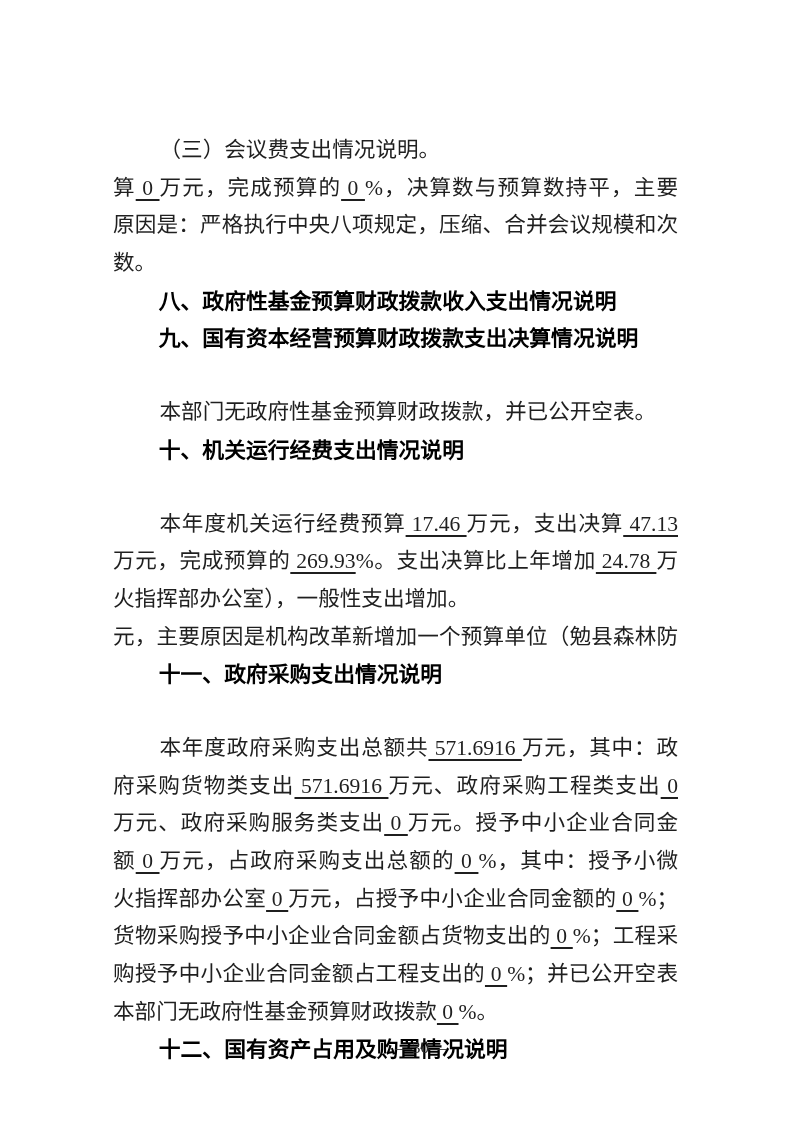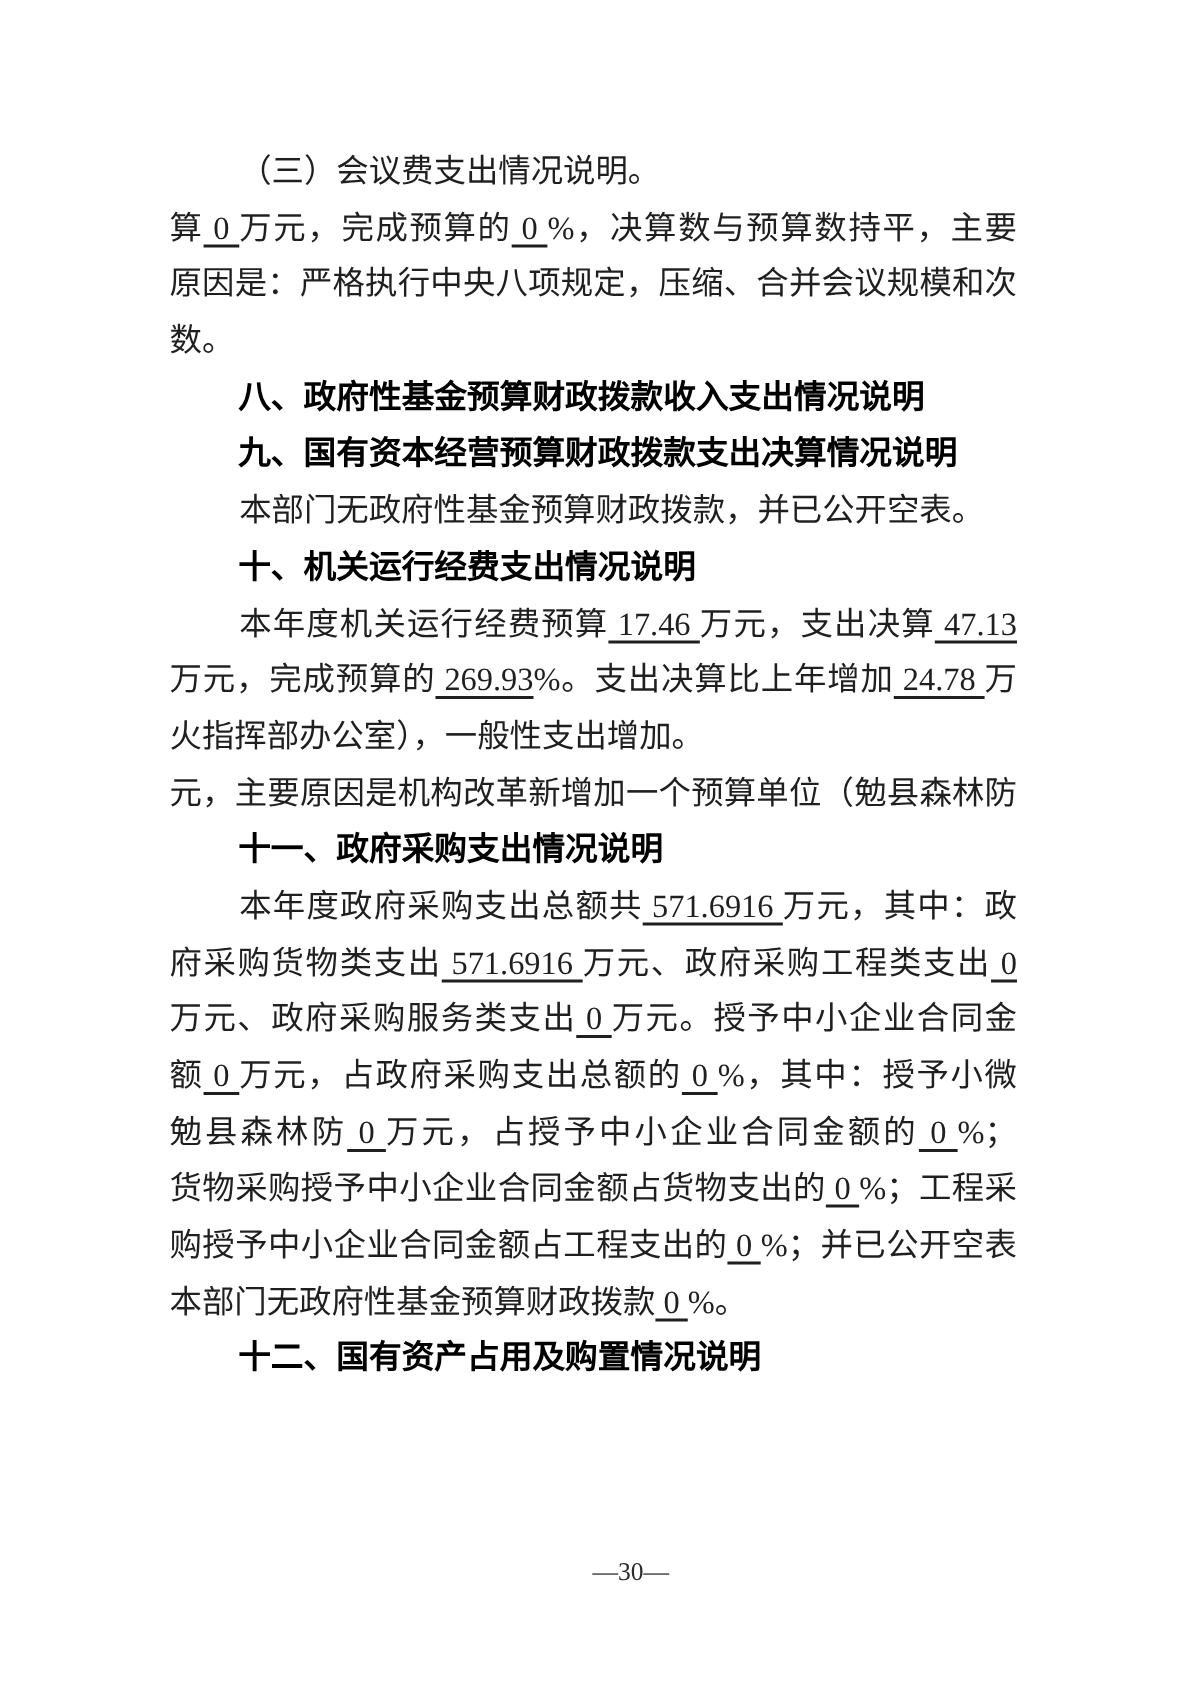--- a/index.html
+++ b/index.html
@@ -31,23 +31,24 @@
     letter-spacing: 0;
     text-align: left;
     color: #1f1f1f;
   }
   .line.justify {
     text-align: justify;
     text-align-last: justify;
   }
   .line.body-first {
     text-indent: 2.15em;
+    margin-top: 36px;
   }
   .line.heading {
-    font-family: Liberation Serif, serif;
+    font-family: Liberation Sans, sans-serif;
     font-weight: 700;
     font-size: 21.8px;
     text-indent: 2.1em;
     color: #000000;
   }
   .u {
     text-decoration: underline;
     text-decoration-thickness: 1.5px;
     text-underline-offset: 4px;
   }
@@ -78,20 +79,20 @@
       <div class="line heading"><span>十、机关运行经费支出情况说明</span></div>
       <div class="line body-first justify"><span>本年度机关运行经费预算</span><span class="u">&nbsp;17.46&nbsp;</span><span>万元，支出决算</span><span class="u">&nbsp;47.13</span></div>
       <div class="line body justify"><span>万元，完成预算的</span><span class="u">&nbsp;269.93</span><span>%。支出决算比上年增加</span><span class="u">&nbsp;24.78&nbsp;</span><span>万</span></div>
       <div class="line body"><span>火指挥部办公室），一般性支出增加。</span></div>
       <div class="line body justify"><span>元，主要原因是机构改革新增加一个预算单位（勉县森林防</span></div>
       <div class="line heading"><span>十一、政府采购支出情况说明</span></div>
       <div class="line body-first justify"><span>本年度政府采购支出总额共</span><span class="u">&nbsp;571.6916&nbsp;</span><span>万元，其中：政</span></div>
       <div class="line body justify"><span>府采购货物类支出</span><span class="u">&nbsp;571.6916&nbsp;</span><span>万元、政府采购工程类支出</span><span class="u">&nbsp;0</span></div>
       <div class="line body justify"><span>万元、政府采购服务类支出</span><span class="u">&nbsp;0&nbsp;</span><span>万元。授予中小企业合同金</span></div>
       <div class="line body justify"><span>额</span><span class="u">&nbsp;0&nbsp;</span><span>万元，占政府采购支出总额的</span><span class="u">&nbsp;0&nbsp;</span><span>%，其中：授予小微</span></div>
-      <div class="line body justify"><span>勉县森林防</span><span class="u">&nbsp;0&nbsp;</span><span>万元，占授予中小企业合同金额的</span><span class="u">&nbsp;0&nbsp;</span><span>%；</span></div>
+      <div class="line body justify"><span>火指挥部办公室</span><span class="u">&nbsp;0&nbsp;</span><span>万元，占授予中小企业合同金额的</span><span class="u">&nbsp;0&nbsp;</span><span>%；</span></div>
       <div class="line body justify"><span>货物采购授予中小企业合同金额占货物支出的</span><span class="u">&nbsp;0&nbsp;</span><span>%；工程采</span></div>
       <div class="line body justify"><span>购授予中小企业合同金额占工程支出的</span><span class="u">&nbsp;0&nbsp;</span><span>%；并已公开空表</span></div>
       <div class="line body"><span>本部门无政府性基金预算财政拨款</span><span class="u">&nbsp;0&nbsp;</span><span>%。</span></div>
       <div class="line heading"><span>十二、国有资产占用及购置情况说明</span></div>
     </div>
   <div class="page-footer">—30—</div>
 </div>
 
 </body></html>

